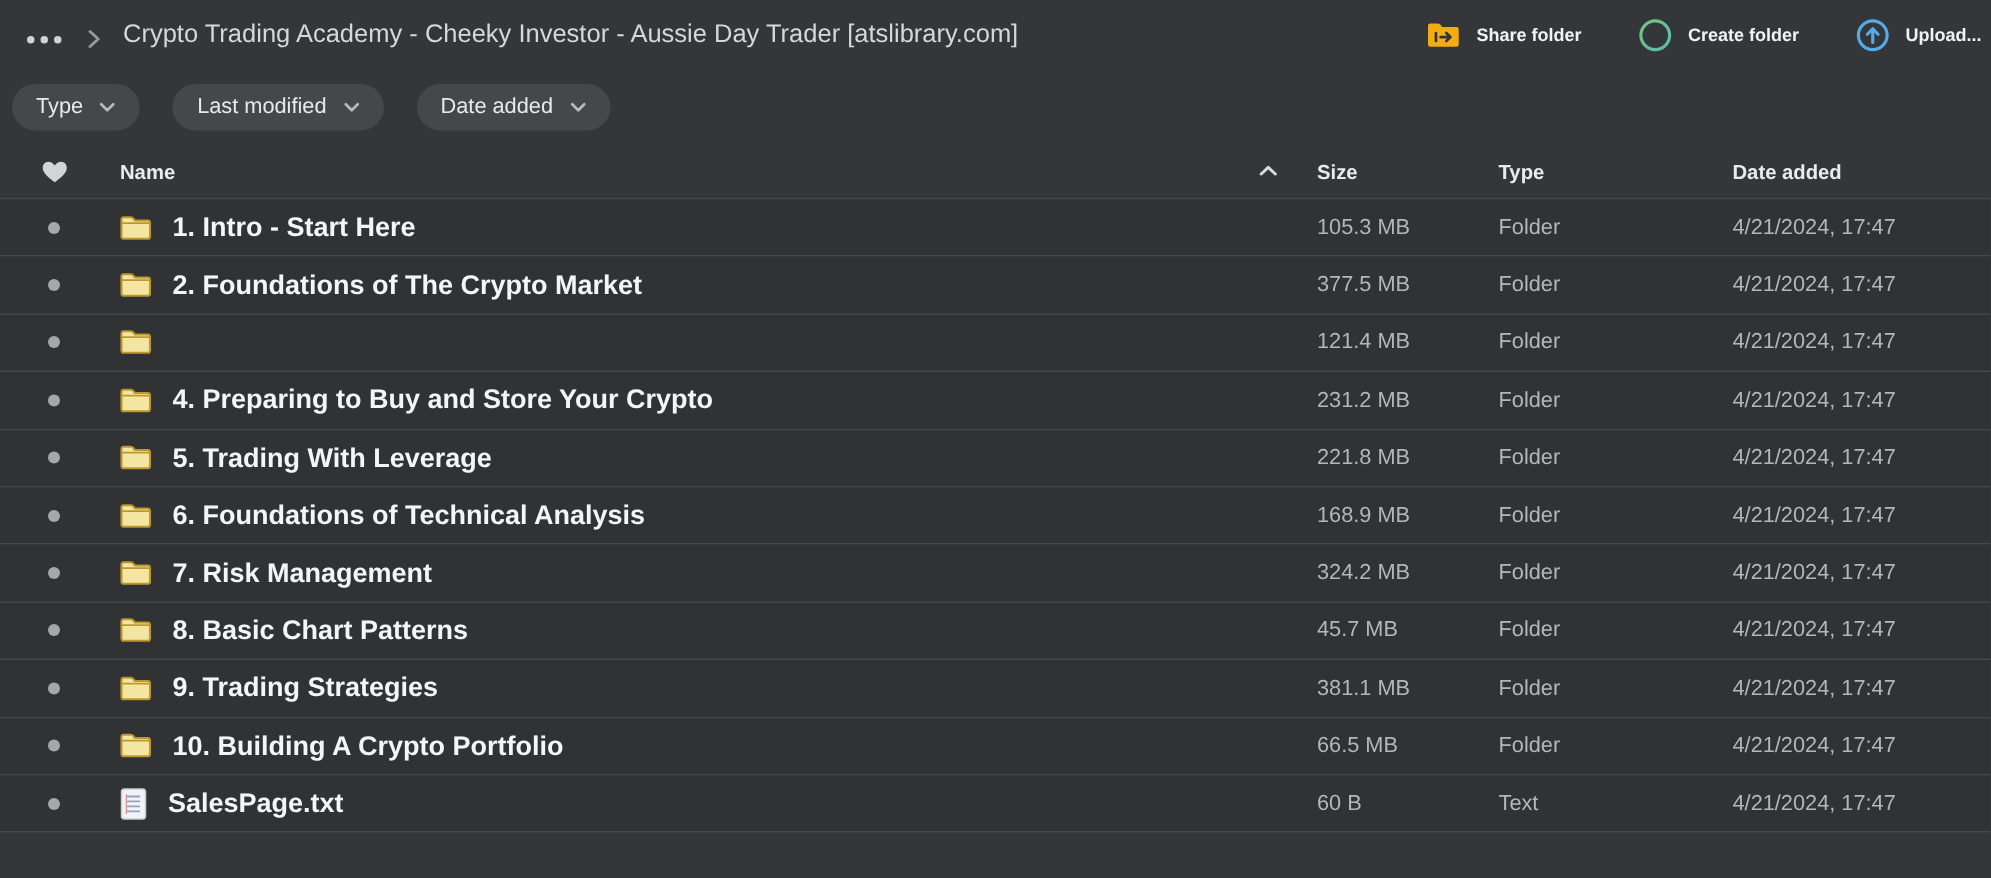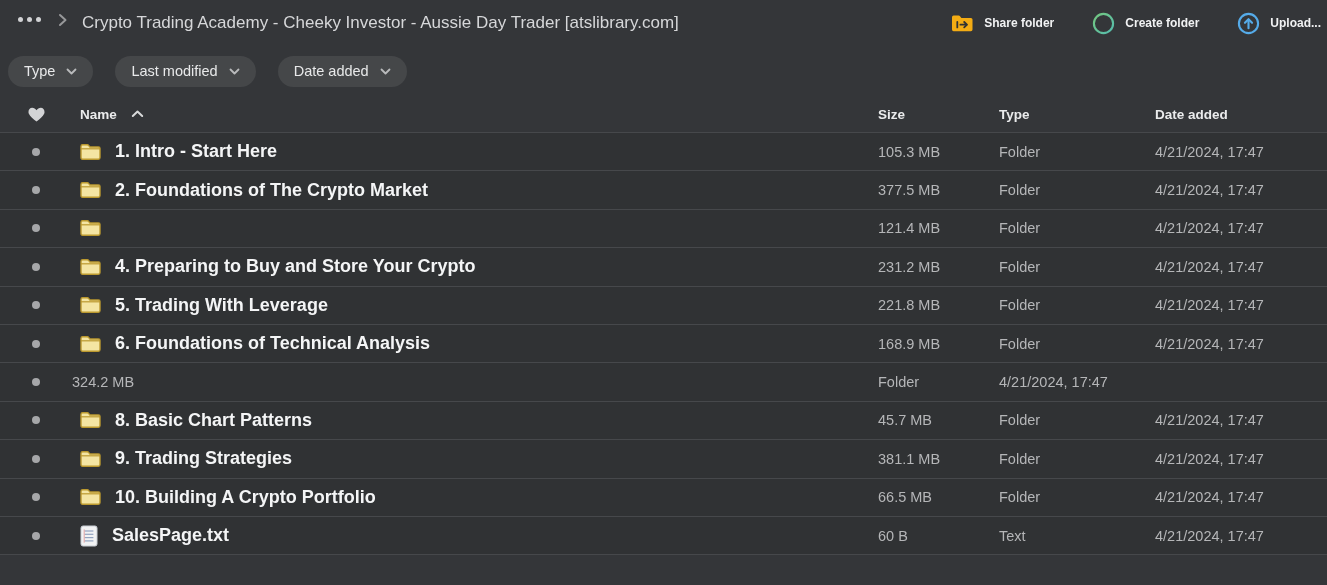--- a/index.html
+++ b/index.html
@@ -10,21 +10,21 @@
     overflow: hidden;
     -webkit-font-smoothing: antialiased;
   }
 
   
   .topbar {
     height: 46px;
     display: flex; align-items: center; justify-content: space-between;
     padding: 0 6px 0 16px;
   }
-  .crumbs { display: flex; align-items: flex-start; gap: 15px; min-width: 0; }
+  .crumbs { display: flex; align-items: flex-end; gap: 15px; min-width: 0; }
   .menu-dots { display: flex; gap: 4px; align-items: center; cursor: pointer; padding: 4px 2px; }
   .menu-dots i { width: 5px; height: 5px; border-radius: 50%; background: #d2d3d5; display: block; }
   .crumb-title {
     color: #d6d7d9; font-size: 17px; font-weight: 400;
     white-space: nowrap; overflow: hidden; text-overflow: ellipsis;
   }
   .actions { display: flex; align-items: center; gap: 38px; flex: 0 0 auto; }
   .action { display: flex; align-items: center; gap: 10px; cursor: pointer; }
   .action-label { color: #f1f2f3; font-size: 12px; font-weight: 600; white-space: nowrap; }
 
@@ -43,21 +43,21 @@
     grid-template-columns: 72px 1fr 121px 156px 172px;
     align-items: center;
   }
   .thead {
     height: 37px;
     border-bottom: 1px solid #46484b;
   }
   .th { color: #eaebec; font-size: 13.5px; font-weight: 700; }
   .cell-fav { display: flex; justify-content: center; align-items: center; }
   .cell-name { display: flex; align-items: center; gap: 14px; padding-left: 8px; min-width: 0; }
-  .thead .cell-name { padding-right: 26px; }
+  .thead .cell-name { justify-content: space-between; padding-right: 26px; }
   .sort-caret { display: flex; align-items: center; cursor: pointer; }
 
   .row {
     height: 38.4px;
     background: #303234;
     border-bottom: 1px solid #46484b;
     cursor: pointer;
   }
   .dot { width: 8px; height: 8px; border-radius: 50%; background: #a6a7a9; display: block; }
   .item-icon { display: flex; align-items: center; flex: 0 0 auto; }
@@ -286,20 +286,30 @@
     </div>
     <div class="sub">168.9 MB</div>
     <div class="sub">Folder</div>
     <div class="sub">4/21/2024, 17:47</div>
   </div>
 
   <div class="grid-cols row">
     <div class="cell-fav">
           <span class="dot"></span>
         </div>
+    <div class="cell-name">
+      <span class="item-icon icon-folder">
+        <svg width="21" height="18" viewBox="0 0 21 18">
+          <path d="M1 5.6 L1 3.4 Q1 1.8 2.6 1.8 L7.2 1.8 Q8.2 1.8 8.8 2.6 L9.9 4 L18.4 4 Q20 4 20 5.6 L20 14.6 Q20 16.2 18.4 16.2 L2.6 16.2 Q1 16.2 1 14.6 Z" fill="#f4e5a3" stroke="#bb992f" stroke-width="1.4"></path>
+          <line x1="1" y1="5.8" x2="20" y2="5.8" stroke="#bb992f" stroke-width="1.2"></line>
+        </svg>
+      </span>
+
+      <span class="name-text">7. Risk Management</span>
+    </div>
     <div class="sub">324.2 MB</div>
     <div class="sub">Folder</div>
     <div class="sub">4/21/2024, 17:47</div>
   </div>
 
   <div class="grid-cols row">
     <div class="cell-fav">
           <span class="dot"></span>
         </div>
     <div class="cell-name">

